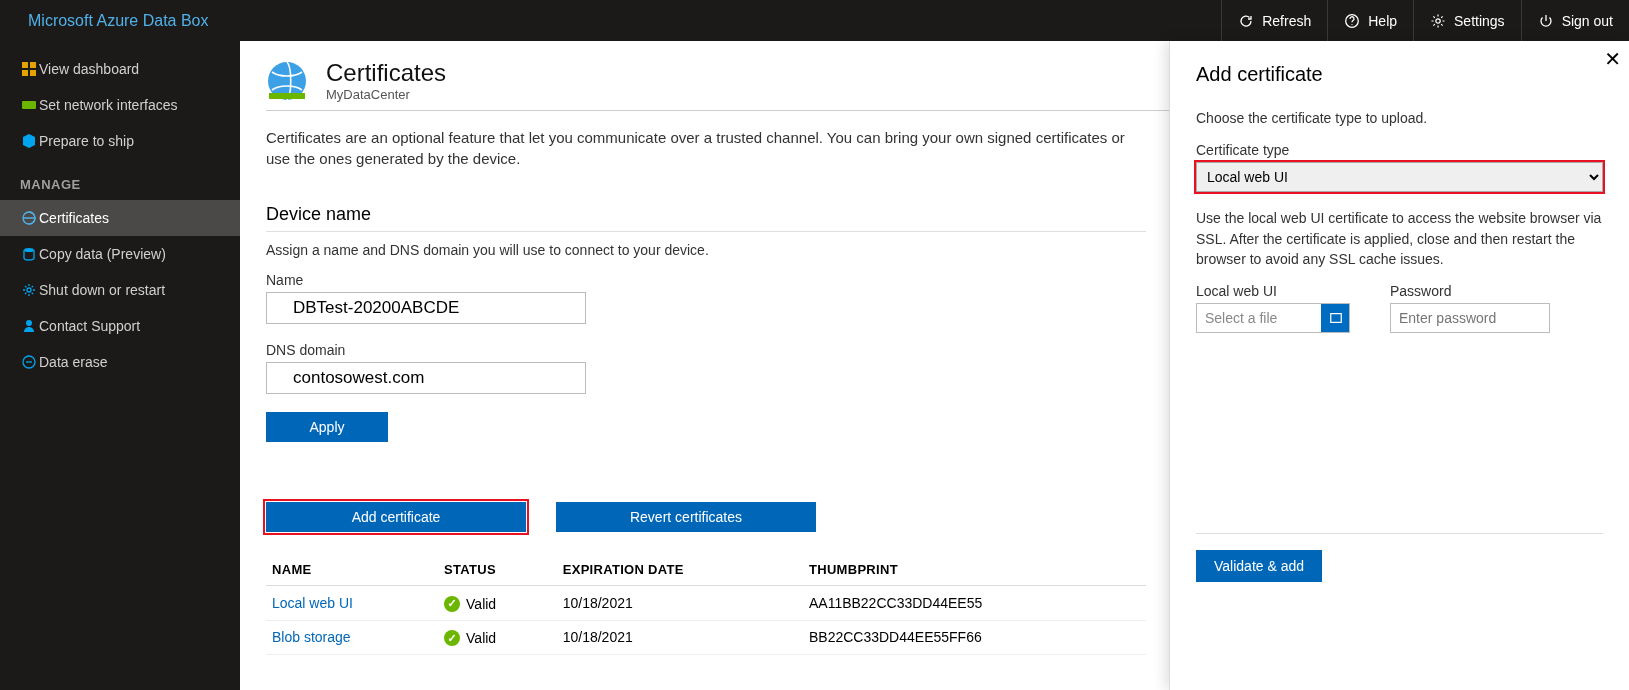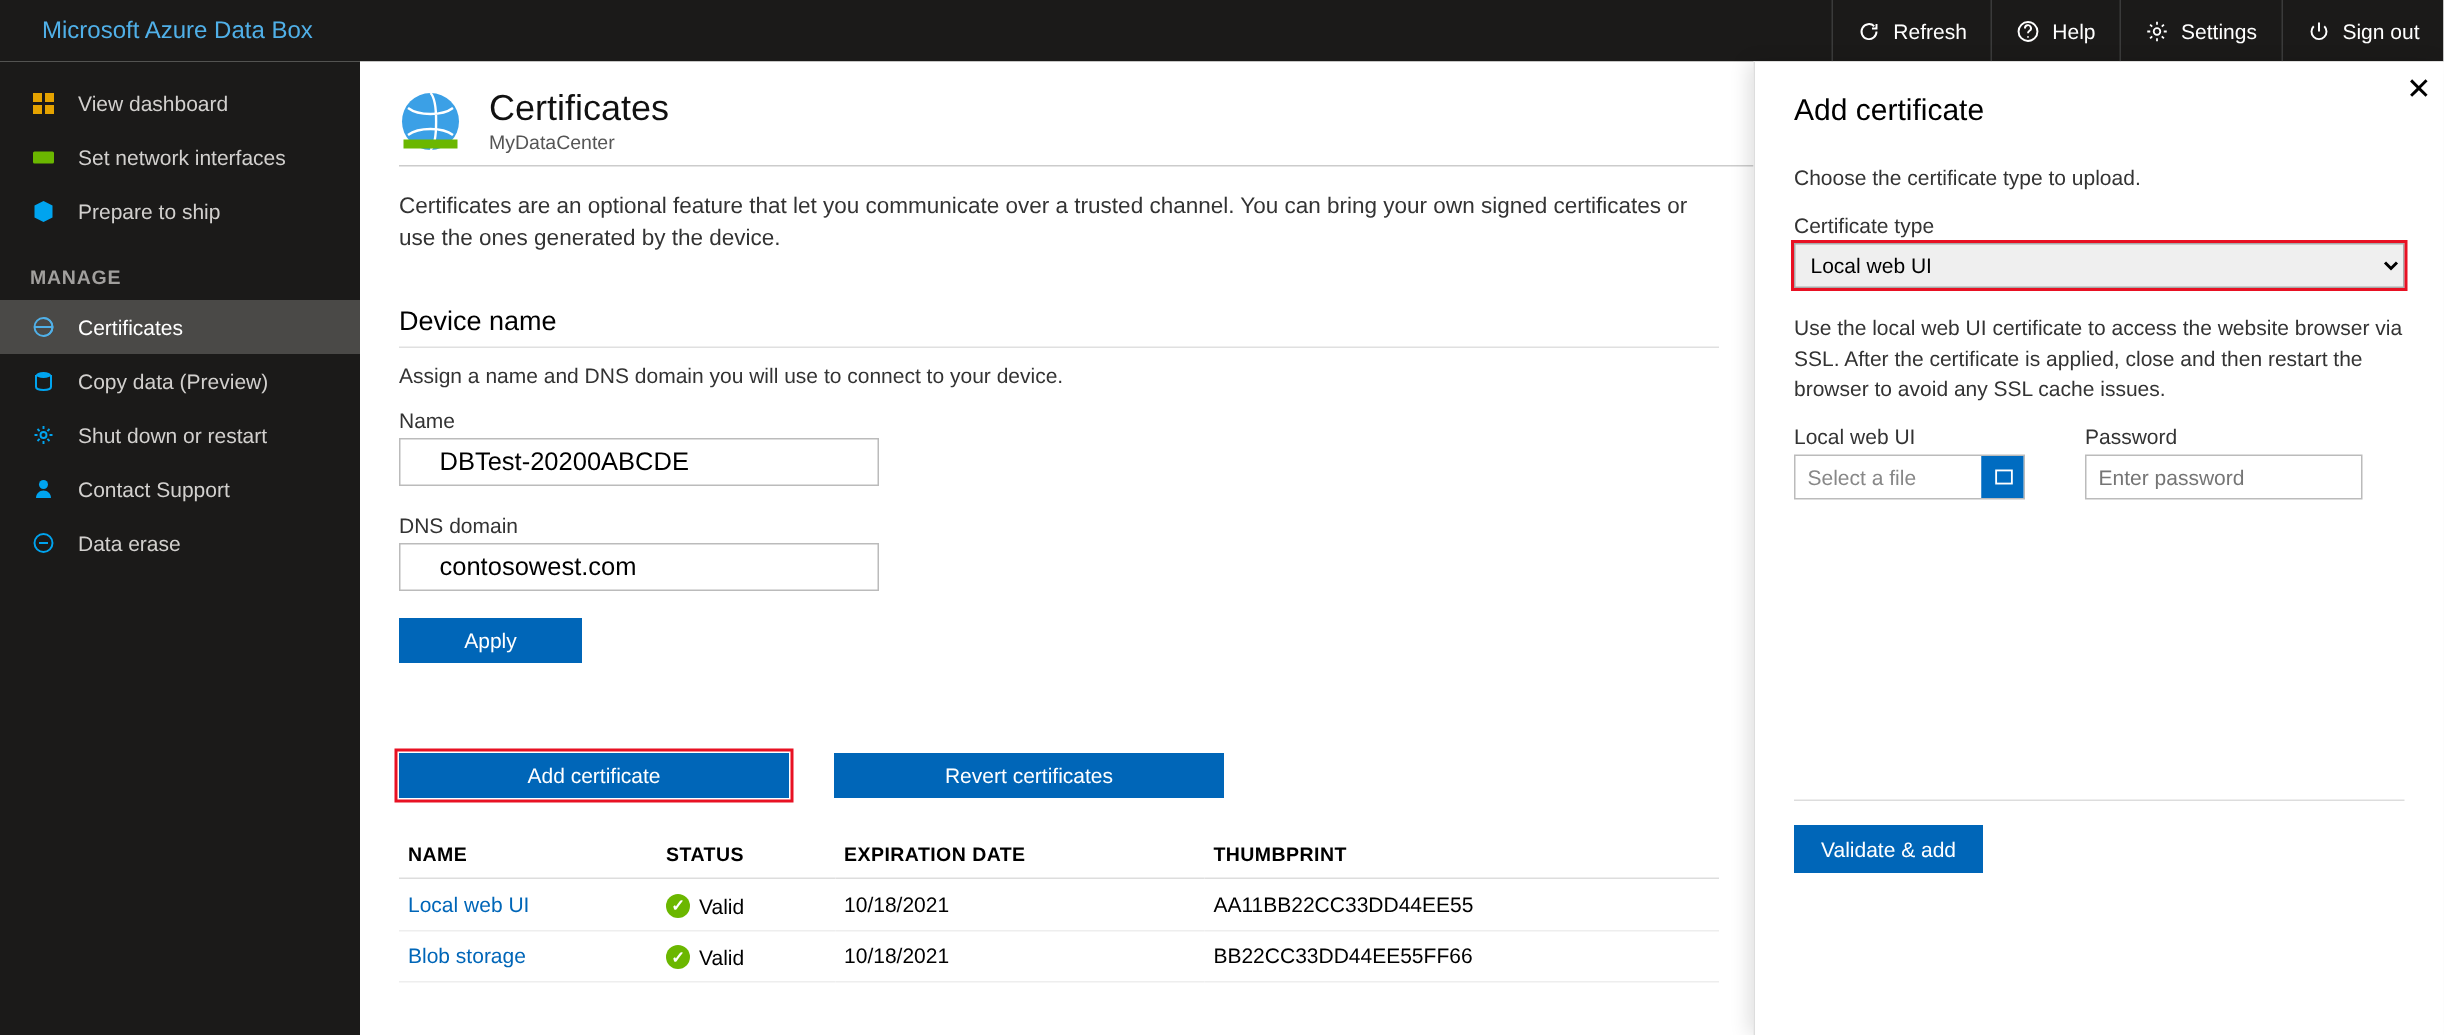--- a/index.html
+++ b/index.html
@@ -7,21 +7,21 @@
 
 
 .topbar { height: 41px; background: #1b1a19; color: #fff; display: flex; align-items: center; }
 .brand { color: #50b0e8; font-size: 16px; padding: 0 28px; white-space: nowrap; }
 .topbar-spacer { flex: 1; }
 .topbar-item { height: 41px; display: flex; align-items: center; gap: 8px; padding: 0 16px; border-left: 1px solid #3a3a3a; font-size: 14px; cursor: pointer; color:#fff; }
 .tb-icon { width:16px; height:16px; display:inline-flex; align-items:center; justify-content:center; }
 
 
 .sidebar { position:absolute; top:41px; left:0; width:240px; bottom:0; background:#1b1a19; color:#d2d0ce; padding-top:10px; font-size:14px; }
-.side-item { display:flex; align-items:center; gap:14px; padding:9px 20px; cursor:pointer; color:#d2d0ce; }
+.side-item { display:flex; align-items:center; gap:1px; padding:9px 20px; cursor:pointer; color:#d2d0ce; }
 .side-item.active { background:#4a4947; color:#fff; }
 .side-heading { padding:18px 20px 8px; font-size:13px; letter-spacing:0.5px; color:#a19f9d; font-weight:600; }
 .side-icon { width:18px; height:18px; display:inline-flex; align-items:center; justify-content:center; flex-shrink:0; }
 
 
 .main { position:absolute; top:41px; left:240px; right:0; bottom:0; background:#fff; padding:18px 26px; overflow:auto; }
 .page-head { display:flex; align-items:center; gap:18px; border-bottom:1px solid #ccc; padding-bottom:8px; margin-bottom:16px; }
 .page-head-icon { width:42px; height:42px; }
 .page-title { font-size:24px; font-weight:400; color:#111; }
 .page-sub { font-size:13px; color:#555; }
@@ -48,21 +48,21 @@
 .panel-close { position:absolute; top:6px; right:8px; font-size:20px; cursor:pointer; background:none; border:none; }
 .panel-title { font-size:20px; font-weight:400; margin-bottom:22px; }
 .panel-text { font-size:14px; color:#333; margin-bottom:14px; line-height:1.45; }
 .panel-label { font-size:14px; color:#333; margin-bottom:4px; }
 .panel-select { width:100%; height:30px; border:1px solid #aaa; font-size:14px; padding:0 6px; margin-bottom:16px; }
 .select-highlight { outline:2px solid #e81123; outline-offset:0; }
 .panel-row { display:flex; gap:40px; margin-bottom:20px; }
 .file-picker { display:flex; width:154px; border:1px solid #bbb; height:30px; align-items:center; }
 .file-picker .ph { flex:1; padding:0 8px; color:#888; font-size:14px; }
 .file-picker .fp-btn { width:28px; height:100%; background:#006cc1; display:flex; align-items:center; justify-content:center; color:#fff; cursor:pointer; border-left:1px solid #006cc1; }
-.pw-input { width:185px; height:30px; border:1px solid #bbb; padding:0 8px; font-size:14px; }
+.pw-input { width:160px; height:30px; border:1px solid #bbb; padding:0 8px; font-size:14px; }
 .panel-divider { border:none; border-top:1px solid #ddd; margin:200px 0 16px; }
 .btn-validate { height:32px; padding:0 18px; }
 </style>
 </head>
 <body>
 
 <div class="topbar">
   <div class="brand">Microsoft Azure Data Box</div>
   <div class="topbar-spacer"></div>
   <div class="topbar-item">

